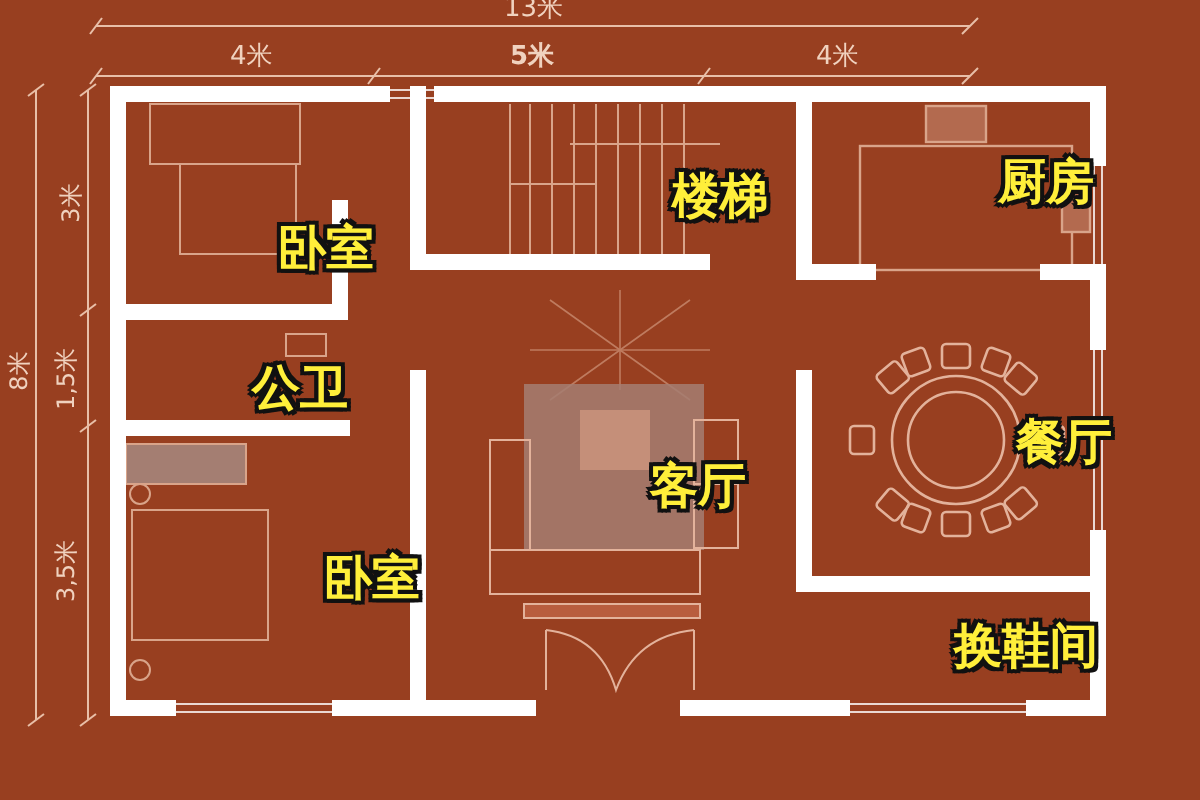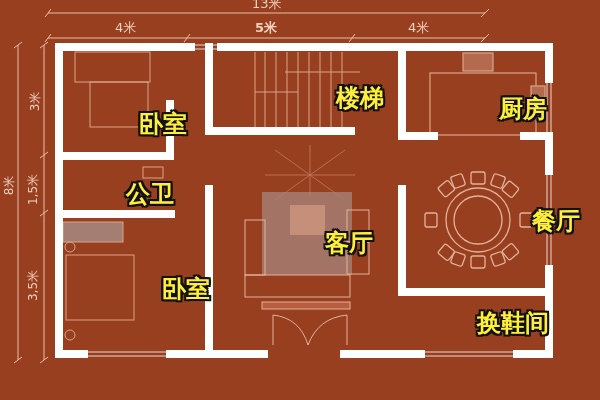--- a/index.html
+++ b/index.html
@@ -148,15 +148,15 @@
 <div class="dimv" style="left:0px;top:177px;">8米</div>
 <div class="dimv" style="left:26px;top:93px;">3米</div>
 <div class="dimv" style="left:18px;top:181px;">1,5米</div>
 <div class="dimv" style="left:18px;top:277px;">3,5米</div>
 
 <div class="label" style="left:95px;top:108px;">卧室</div>
 <div class="label" style="left:82px;top:178px;">公卫</div>
 <div class="label" style="left:118px;top:273px;">卧室</div>
 <div class="label" style="left:292px;top:82px;">楼梯</div>
 <div class="label" style="left:281px;top:227px;">客厅</div>
-<div class="label" style="left:455px;top:93px;">厨房</div>
-<div class="label" style="left:464px;top:205px;margin-left:24px;">餐厅</div>
+<div class="label" style="left:455px;top:75px;">厨房</div>
+<div class="label" style="left:464px;top:205px;">餐厅</div>
 <div class="label" style="left:433px;top:307px;text-align:center;">换鞋间</div>
 
 </body></html>

